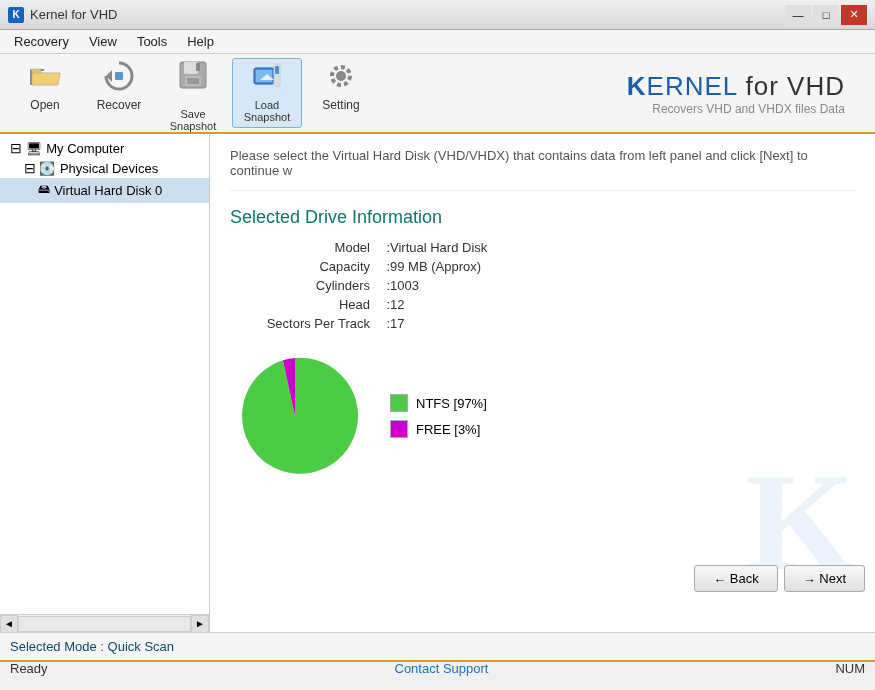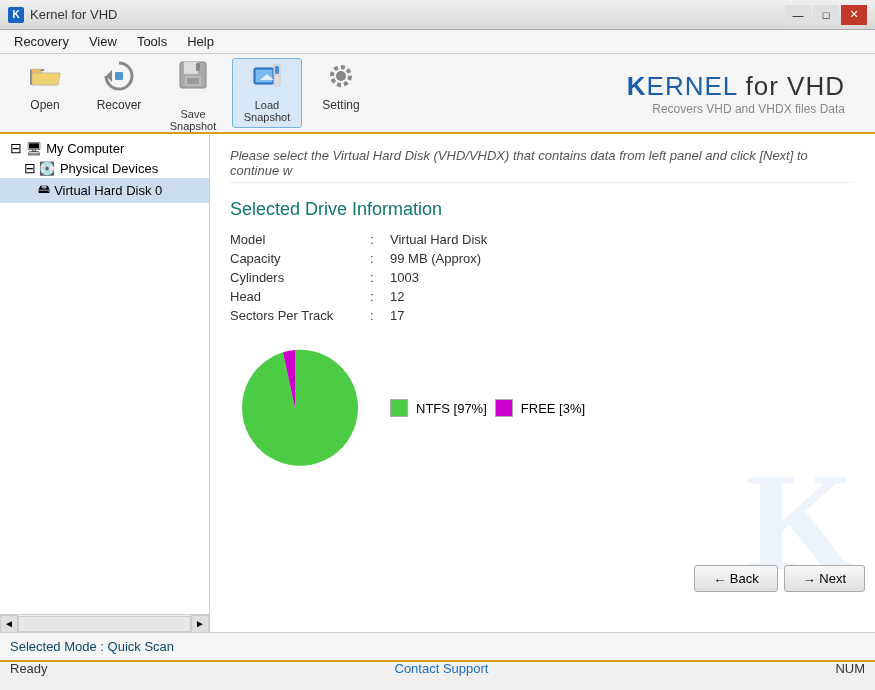--- a/index.html
+++ b/index.html
@@ -171,38 +171,38 @@
       padding: 14px 20px;
       overflow: hidden;
       position: relative;
     }
 
     .instruction-text {
       font-size: 13px;
       color: #555;
       margin-bottom: 16px;
       border-bottom: 1px solid #eee;
-      padding-bottom: 4px;
-      font-style: italic;
+      padding-bottom: 12px;
     }
 
     .section-title {
       font-size: 18px;
       color: #0f766e;
       font-weight: 400;
       margin-bottom: 12px;
     }
 
     .drive-info-table {
       margin-bottom: 20px;
     }
     .drive-info-row {
       display: flex;
       margin-bottom: 4px;
       font-size: 13px;
+      text-align: right;
     }
     .drive-info-label {
       width: 140px;
       color: #333;
     }
     .drive-info-colon {
       width: 20px;
       color: #333;
     }
     .drive-info-value {
@@ -212,21 +212,21 @@
     
     #chart-area {
       display: flex;
       align-items: center;
       gap: 30px;
       margin-top: 10px;
     }
 
     #legend {
       display: flex;
-      flex-direction: row;
+      flex-direction: column;
       gap: 8px;
     }
     .legend-item {
       display: flex;
       align-items: center;
       gap: 8px;
       font-size: 13px;
     }
     .legend-color {
       width: 18px; height: 18px;

